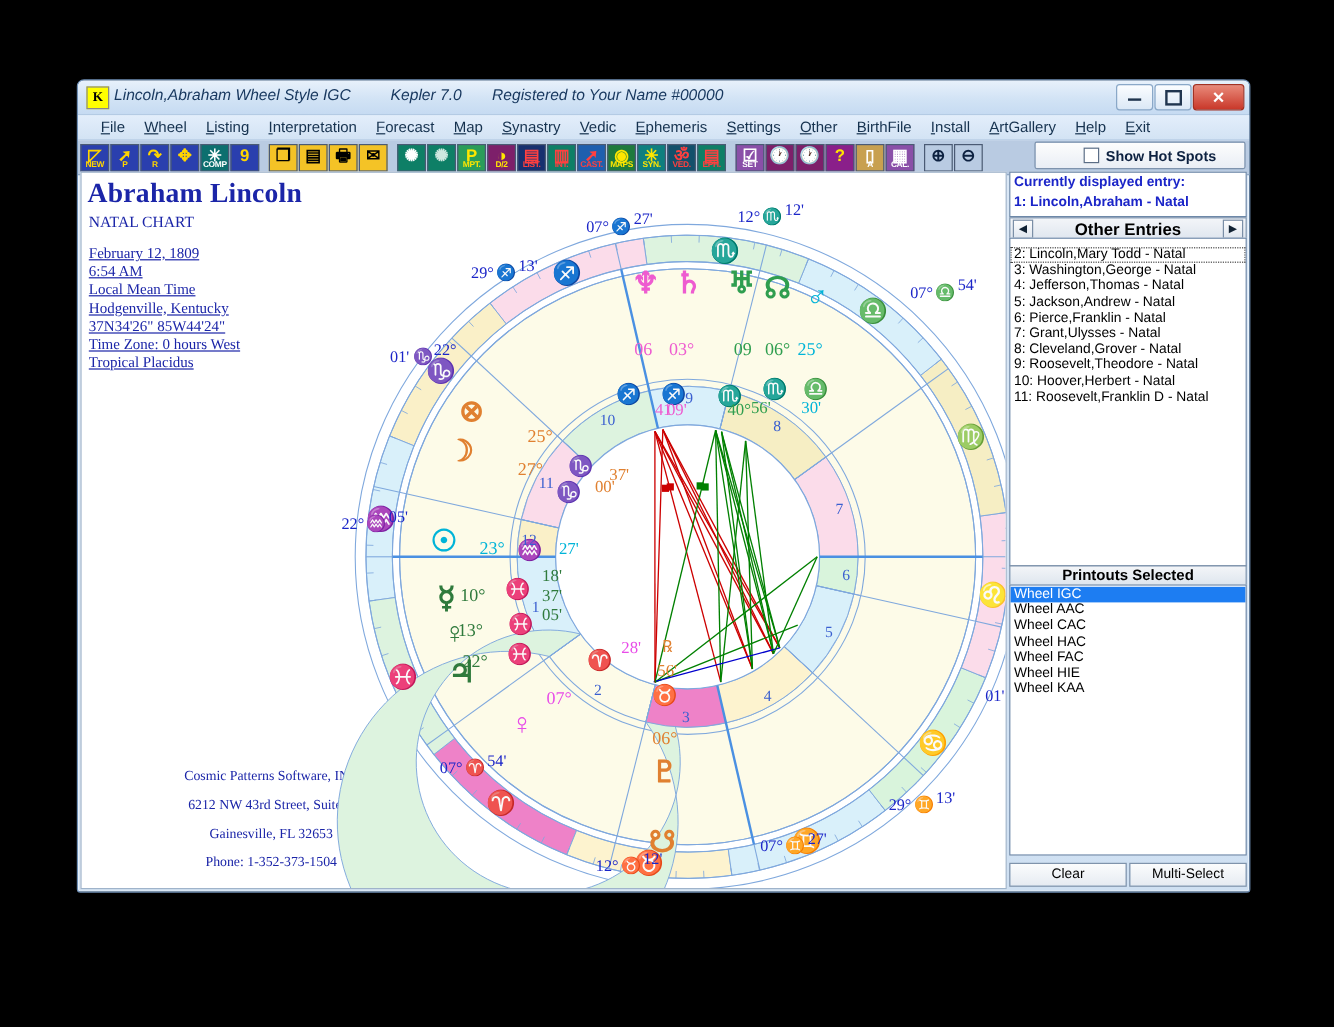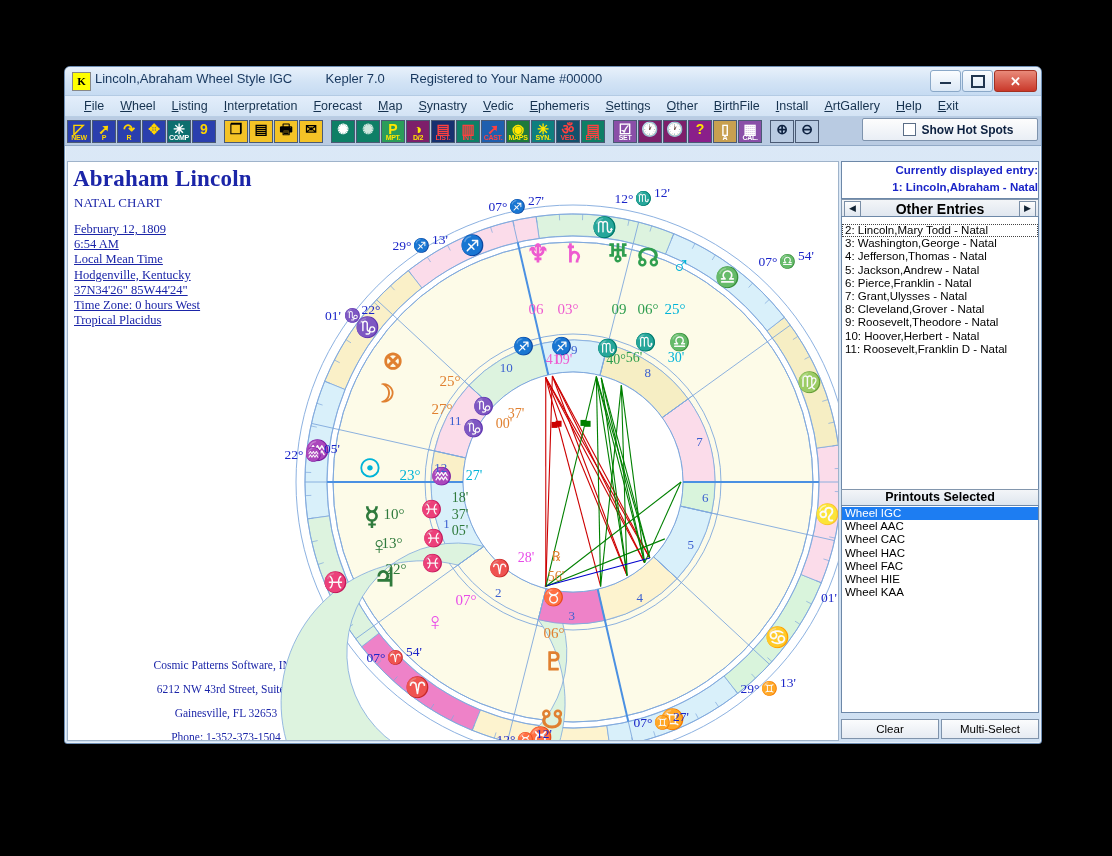--- a/index.html
+++ b/index.html
@@ -10,21 +10,21 @@
        background:linear-gradient(#dce9f7,#cfe0f2);
        border:1px solid #6f8fb5;border-radius:6px 6px 3px 3px;
        box-shadow:0 0 0 1px rgba(255,255,255,.5) inset;}
   #titlebar{height:28px;position:relative;
             background:linear-gradient(#e8f1fb,#d2e3f5 55%,#c6dbf2);
             border-radius:5px 5px 0 0;border-bottom:1px solid #b4cbe4;}
   #appicon{position:absolute;left:7px;top:5px;width:17px;height:17px;background:#ffff00;
            border:1px solid #888;font-size:11px;line-height:16px;text-align:center;color:#000;
            font-weight:bold;font-family:"Liberation Serif",serif;overflow:hidden;}
   #titletxt{position:absolute;left:30px;top:4px;font-size:13px;color:#17375e;white-space:nowrap;}
-  #titletxt span{display:inline-block;}
+  #titletxt span{display:inline-block;font-style:italic;}
   .t-sp1{width:26px;}
   .t-sp2{width:18px;}
   #wbtns{position:absolute;right:4px;top:3px;display:flex;gap:1px;}
   .wbtn{width:29px;height:20px;border:1px solid #8aa8c8;border-radius:3px;
         background:linear-gradient(#fbfdff,#dbe8f6);display:flex;align-items:center;justify-content:center;}
   .wbtn.close{width:41px;background:linear-gradient(#e98a7a,#c9382a);border-color:#a33122;}
   .gl{font-size:11px;color:#20354f;line-height:1;}
   .wbtn.close .gl{color:#fff;font-size:13px;font-weight:bold;}
   .min-g{width:11px;height:3px;border-bottom:2px solid #20354f;}
   .max-g{width:10px;height:9px;border:2px solid #20354f;}
@@ -46,32 +46,32 @@
         background:rgba(0,0,0,.0);padding:0 1px;}
   .tgap{width:7px;}
   .tb .glyph{position:absolute;z-index:2;left:0;right:0;top:0px;text-align:center;font-size:14px;line-height:16px;}
   #hotspot{position:absolute;right:3px;top:1px;width:158px;height:21px;
            background:linear-gradient(#fdfdfd,#e9eef5);border:1px solid #7e93ad;border-radius:2px;
            display:flex;align-items:center;justify-content:center;gap:6px;padding-left:16px;}
   #hotspot .cb{width:11px;height:11px;background:#fff;border:1px solid #5a6d86;}
   #hotspot .lb{font-size:12px;font-weight:bold;color:#0d2140;}
 
   
-  #body{position:absolute;left:2px;top:76px;right:2px;bottom:2px;display:flex;gap:2px;margin-top:18px;}
+  #body{position:absolute;left:2px;top:76px;right:2px;bottom:2px;display:flex;gap:2px;}
   #chartpane{width:770px;background:#ffffff;border:1px solid #9fb3ca;position:relative;overflow:hidden;}
   #sidepane{flex:1;position:relative;}
 
   
   .ctext{position:absolute;font-family:"Liberation Serif",serif;color:#1b25a8;}
   #pname{left:5px;top:4px;font-size:23px;font-weight:bold;letter-spacing:.2px;}
   #pkind{left:6px;top:33px;font-size:13px;}
   #pinfo{left:6px;top:60px;font-size:12.5px;line-height:15.2px;text-decoration:underline;}
   #pfooter{left:8px;top:491px;width:300px;font-size:11.5px;line-height:24px;text-align:center;}
   #curbox{position:absolute;left:0;top:0;right:0;height:36px;background:#fff;border:1px solid #6d88a8;}
-  #curbox div{font-size:11.5px;font-weight:bold;color:#1b25c8;padding-left:3px;line-height:17px;text-align:right;}
+  #curbox div{font-size:11.5px;font-weight:bold;color:#1b25c8;padding-left:3px;line-height:17px;}
   #otherhdr{position:absolute;left:0;top:38px;right:0;height:17px;background:linear-gradient(#f3f5f8,#dfe6ef);
             border:1px solid #8296ad;display:flex;align-items:center;}
   #otherhdr .arw{width:15px;height:14px;margin:0 2px;background:linear-gradient(#fdfdfd,#dfe6ef);
             border:1px solid #7a8ea6;font-size:9px;line-height:12px;text-align:center;color:#123;}
   #otherhdr .ht{flex:1;text-align:center;font-size:14px;font-weight:bold;color:#000;}
   #otherlist{position:absolute;left:0;top:55px;right:0;height:265px;background:#fff;border:1px solid #6d88a8;
              overflow:hidden;padding-top:7px;}
   .entry{font-size:11.5px;color:#000;padding-left:3px;line-height:13.2px;white-space:nowrap;}
   .entry.sel{outline:1px dotted #444;outline-offset:-1px;}
   #prhdr{position:absolute;left:0;top:328px;right:0;height:16px;background:linear-gradient(#f3f5f8,#dde5ee);

